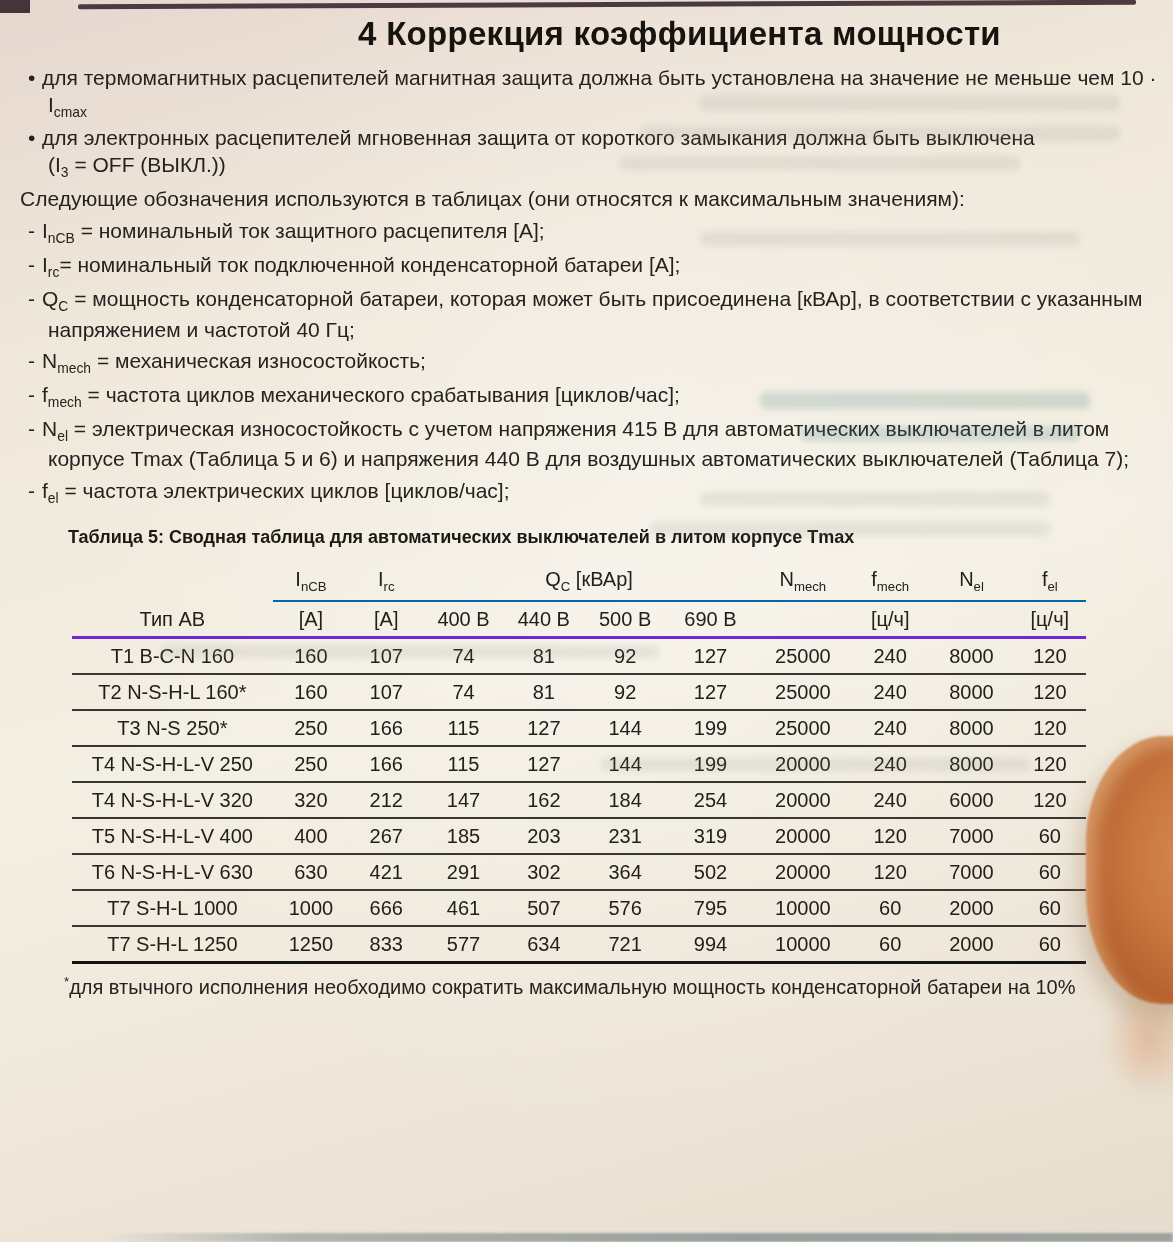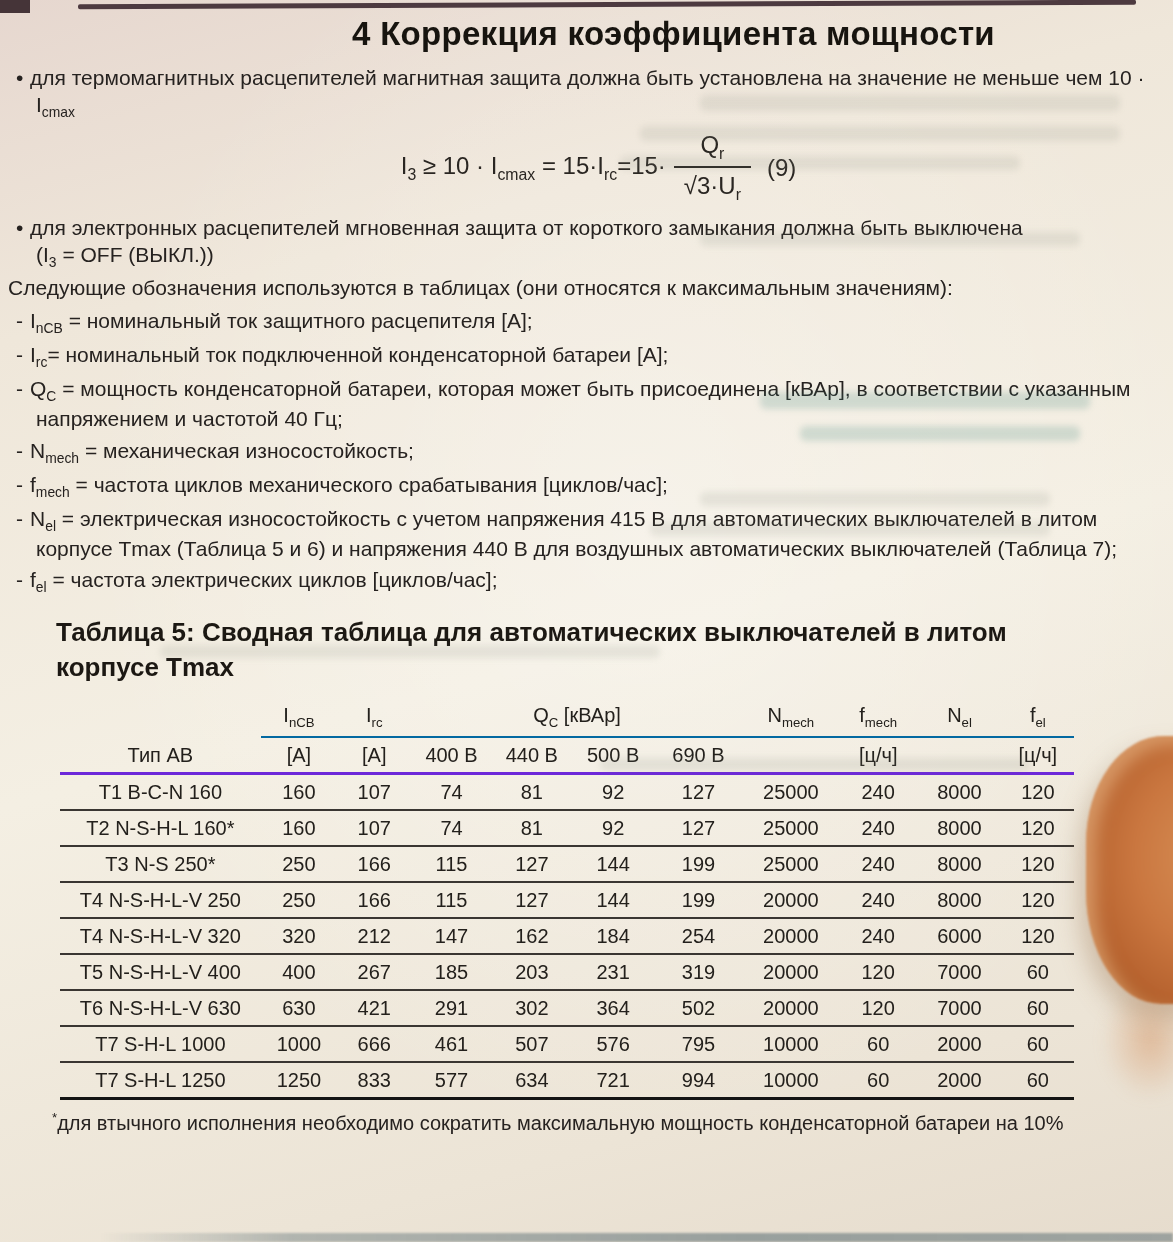--- a/index.html
+++ b/index.html
@@ -4,21 +4,21 @@
 <style>
   html,body{margin:0;padding:0;}
   body{
     width:1173px;height:1242px;overflow:hidden;position:relative;
     font-family:"Liberation Sans","DejaVu Sans",sans-serif;
     color:#262220;
     background:
       radial-gradient(ellipse at 55% 42%, rgba(255,255,255,0.30), rgba(255,255,255,0) 62%),
       linear-gradient(165deg,#e6d7cf 0%,#efe7da 22%,#f4efe3 52%,#ece4d6 84%,#e6dccd 100%);
   }
-  #page{position:absolute;inset:0;padding:6px 14px 0 8px;box-sizing:border-box;font-size:21px;line-height:1.3;}
+  #page{position:absolute;inset:0;padding:6px 14px 0 20px;box-sizing:border-box;font-size:21px;line-height:1.3;}
 
   .corner-mark{position:absolute;left:0;top:0;width:30px;height:13px;background:#453438;}
   .top-rule{position:absolute;left:78px;top:2px;width:1058px;height:5px;background:#4d3a40;border-radius:2px;transform:rotate(-0.25deg);}
 
   h1{margin:8px 0 10px 0;padding-left:180px;text-align:center;font-size:33px;line-height:1.2;letter-spacing:.3px;color:#17140f;}
 
   p{margin:0 0 5px 0;}
   .justify{text-align:justify;word-spacing:4px;margin-bottom:7px;}
   .hang{padding-left:28px;text-indent:-20px;margin:0 0 3px 0;}
   .marker{display:inline-block;width:14px;text-indent:0;}
@@ -27,21 +27,21 @@
   .frac{display:inline-flex;flex-direction:column;align-items:center;margin-left:8px;}
   .frac .num{padding:0 10px 2px 10px;}
   .frac .den{border-top:2px solid #2a2622;padding:2px 10px 0 10px;}
   .eqno{margin-left:16px;}
   sub{font-size:66%;}
   sup{font-size:66%;}
 
   .sym-list{margin:2px 0 0 0;}
   .sym-list .hang{margin-bottom:4px;}
 
-  .tbl-caption{font-weight:bold;font-size:26px;line-height:1.35;margin:18px 0 14px 48px;width:1010px;color:#1c1813;}
+  .tbl-caption{font-weight:bold;font-size:18px;line-height:1.35;margin:18px 0 14px 48px;width:1010px;color:#1c1813;}
 
   table{border-collapse:collapse;table-layout:fixed;width:1014px;margin-left:52px;font-size:20px;color:#23201c;}
   th,td{font-weight:normal;text-align:center;padding:3px 2px;white-space:nowrap;overflow:hidden;}
   thead tr.sym-row th{border-bottom:2px solid #0369a1;padding-bottom:5px;}
   thead tr.sym-row th.no-line{border-bottom:none;}
   thead tr.unit-row td{border-bottom:3px solid #6d28d9;padding:4px 2px;}
   tbody td{border-bottom:2px solid #3a3632;padding:4px 2px;}
   tbody tr:last-child td{border-bottom:3px solid #141414;}
 
   .footnote{margin:10px 0 0 44px;width:1040px;font-size:20px;line-height:1.25;}
@@ -70,28 +70,20 @@
   <div class="corner-mark"></div>
   <div class="top-rule"></div>
 
   <h1>4 Коррекция коэффициента мощности</h1>
 
 
   <div class="hang">
     <span class="marker">•</span><span>для термомагнитных расцепителей магнитная защита должна быть установлена на значение не меньше чем 10 · I</span><sub>cmax</sub>
   </div>
 
-  <div class="formula">
-    <span><span>I</span><sub>3</sub><span> ≥ 10 · I</span><sub>cmax</sub><span> = 15·I</span><sub>rc</sub><span>=15·</span></span>
-    <span class="frac">
-      <span class="num"><span>Q</span><sub>r</sub></span>
-      <span class="den"><span>√3·U</span><sub>r</sub></span>
-    </span>
-    <span class="eqno">(9)</span>
-  </div>
 
   <div class="hang">
     <span class="marker">•</span><span>для электронных расцепителей мгновенная защита от короткого замыкания должна быть выключена</span><br>
     <span>(I</span><sub>3</sub><span> = OFF (ВЫКЛ.))</span>
   </div>
 
 
   <p>Следующие обозначения используются в таблицах (они относятся к максимальным значениям):</p>
 
   <div class="sym-list">

